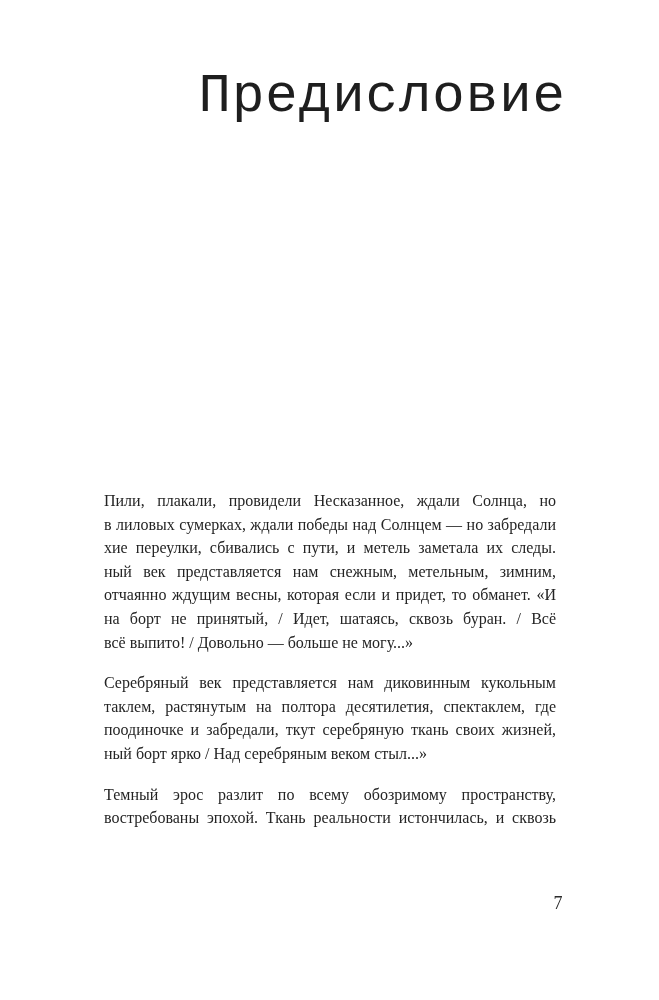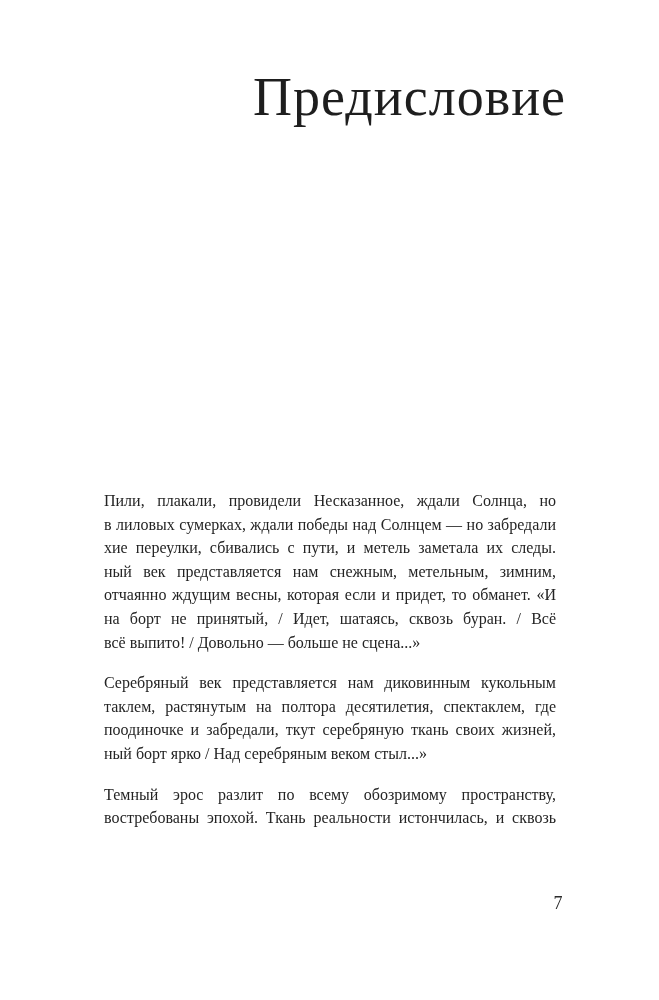--- a/index.html
+++ b/index.html
@@ -13,21 +13,21 @@
     height: 1000px;
     background: #ffffff;
     overflow: hidden;
     font-family: "Liberation Serif", "DejaVu Serif", serif;
   }
   .chapter-title {
     position: absolute;
     top: 66px;
     right: 93px;
     margin: 0;
-    font-family: Liberation Serif, serif;
+    font-family: Liberation Mono, monospace;
     font-size: 54px;
     font-weight: 300;
     line-height: 1.15;
     letter-spacing: 1px;
     color: #1e1e1e;
     white-space: nowrap;
   }
   .text-block {
     position: absolute;
     left: 88px;
@@ -70,21 +70,21 @@
   <h1 class="chapter-title">Предисловие</h1>
 
   <div class="text-block">
       <div class="paragraph">
         <div class="line">Пили, плакали, провидели Несказанное, ждали Солнца, но пропадали</div>
         <div class="line">в лиловых сумерках, ждали победы над Солнцем — но забредали в глу-</div>
         <div class="line">хие переулки, сбивались с пути, и метель заметала их следы. Серебря-</div>
         <div class="line">ный век представляется нам снежным, метельным, зимним, холодным,</div>
         <div class="line">отчаянно ждущим весны, которая если и придет, то обманет. «И матрос,</div>
         <div class="line">на борт не принятый, / Идет, шатаясь, сквозь буран. / Всё потеряно,</div>
-        <div class="line final">всё выпито! / Довольно — больше не сцена...»</div>
+        <div class="line final">всё выпито! / Довольно — больше не могу...»</div>
       </div>
       <div class="paragraph">
         <div class="line">Серебряный век представляется нам диковинным кукольным спек-</div>
         <div class="line">таклем, растянутым на полтора десятилетия, спектаклем, где актеры,</div>
         <div class="line">поодиночке и забредали, ткут серебряную ткань своих жизней, сплета-</div>
         <div class="line final">ный борт ярко / Над серебряным веком стыл...»</div>
       </div>
       <div class="paragraph">
         <div class="line">Темный эрос разлит по всему обозримому пространству, неврастеники</div>
         <div class="line">востребованы эпохой. Ткань реальности истончилась, и сквозь нее</div>

